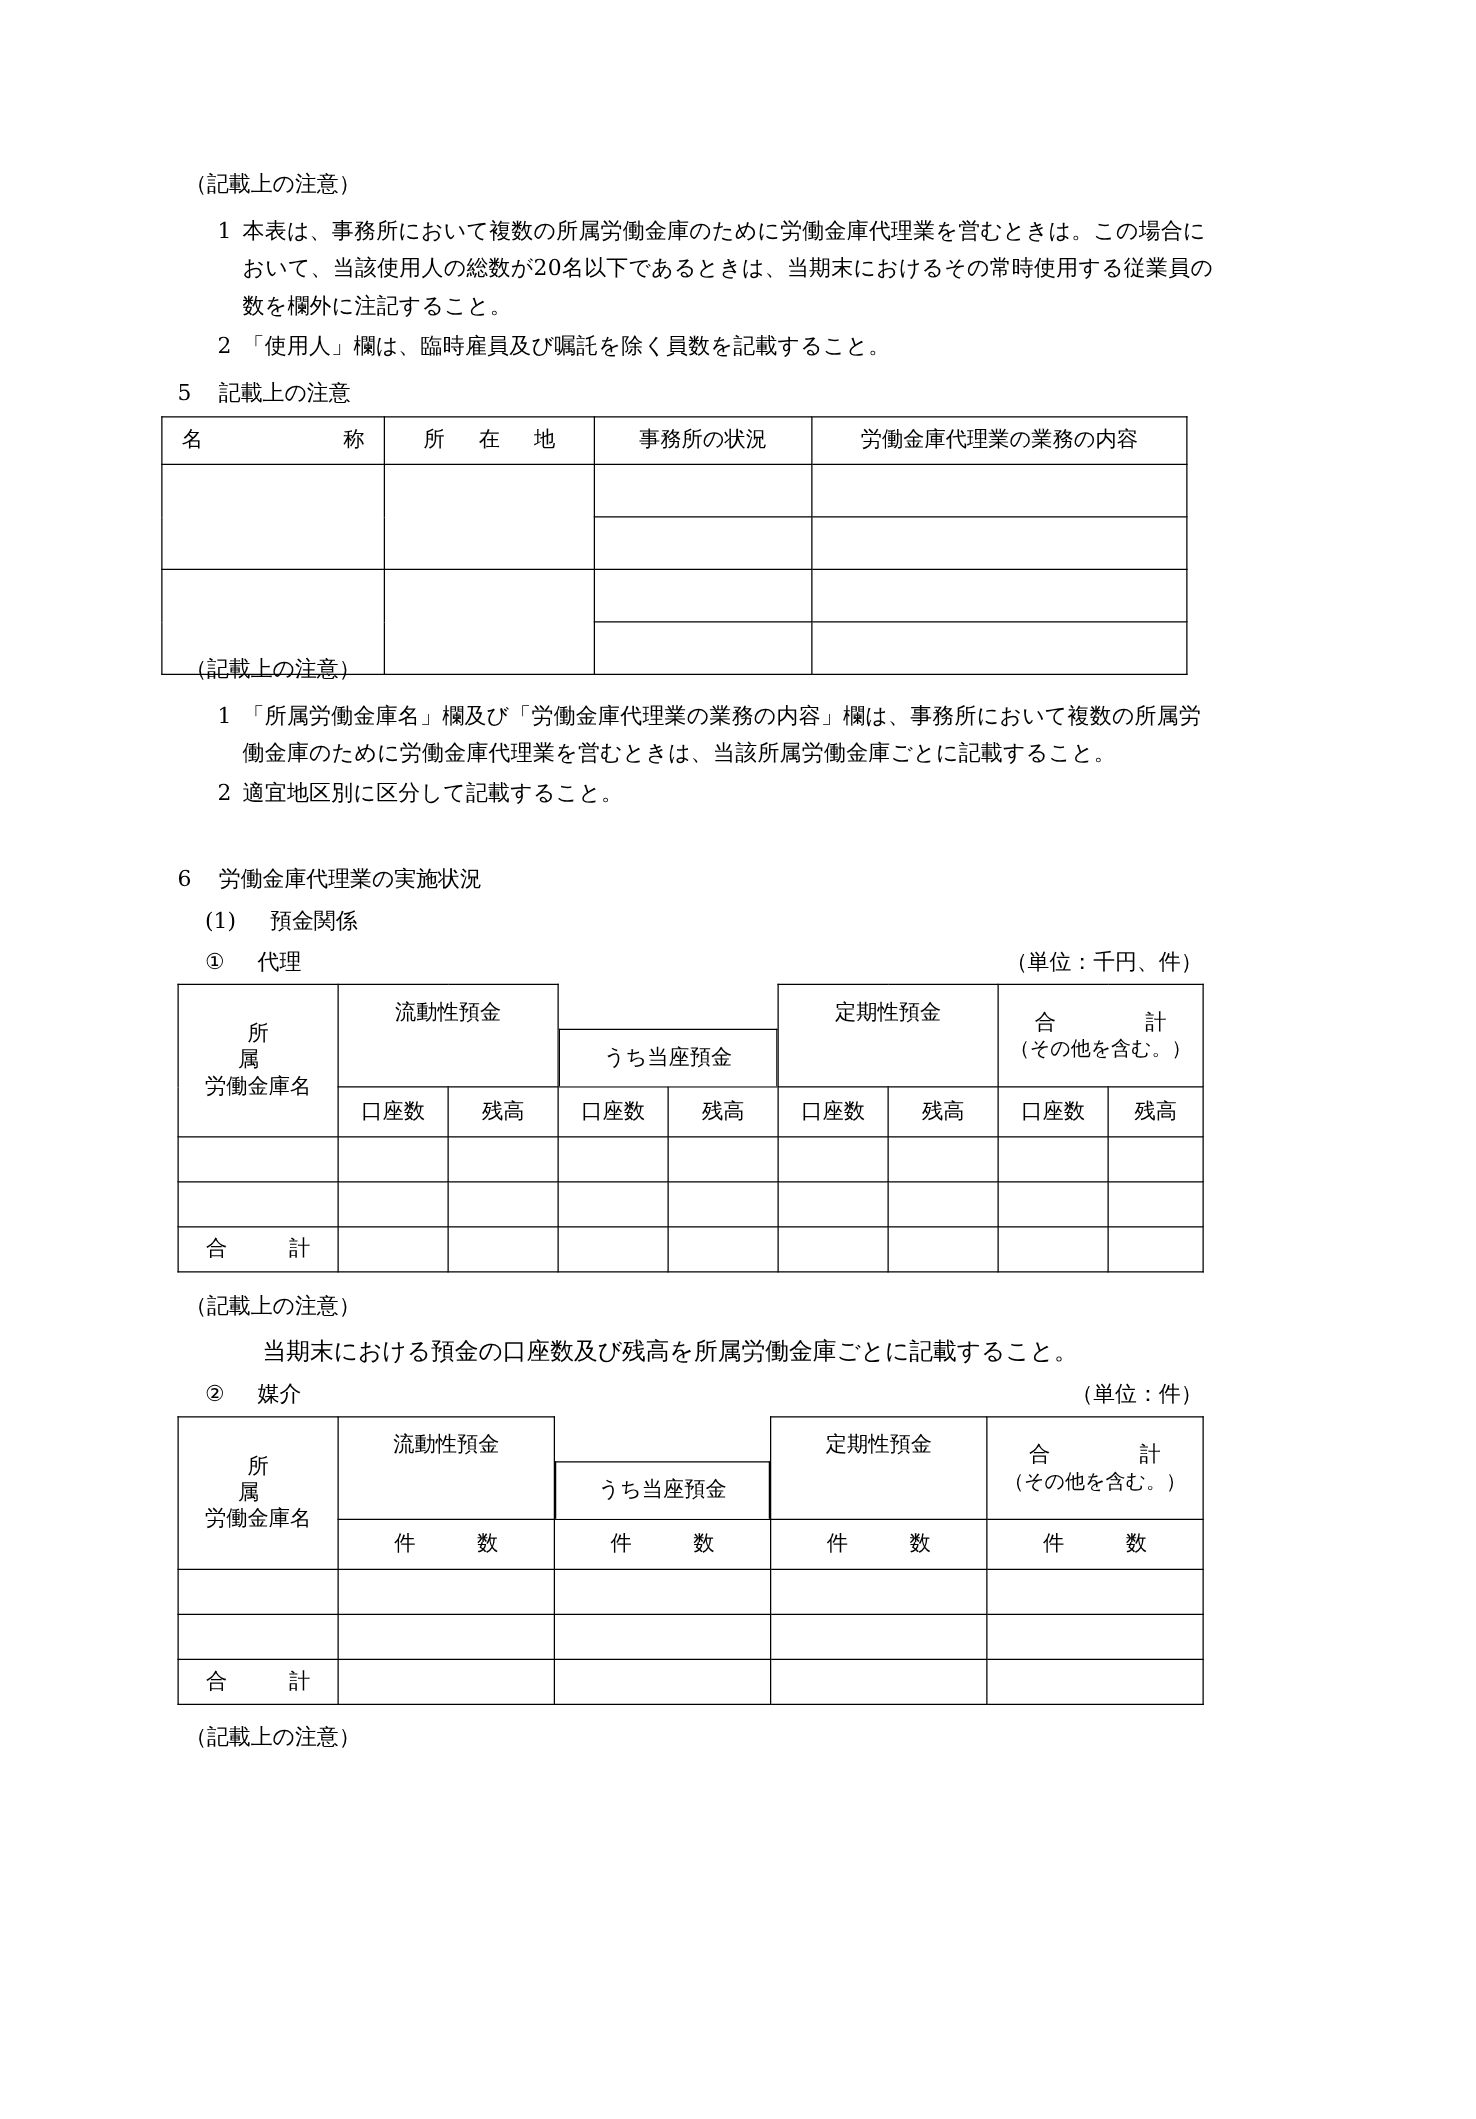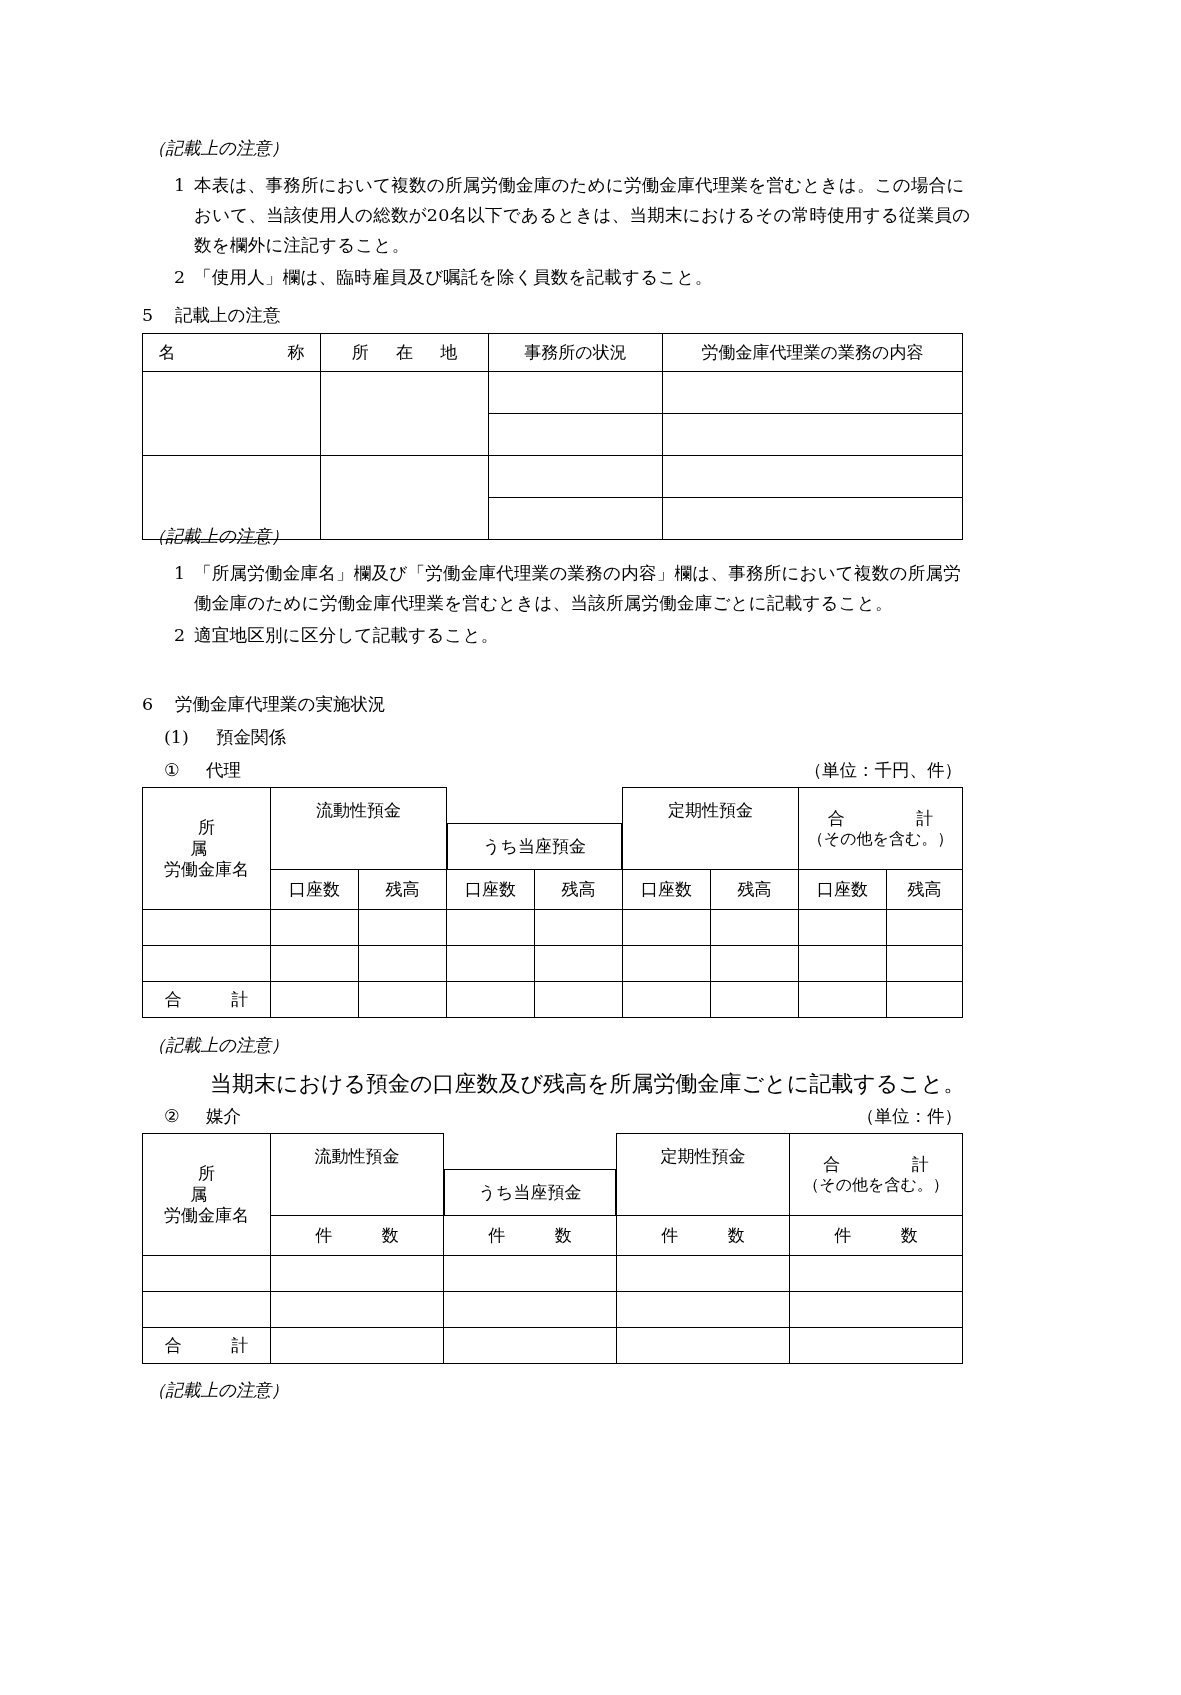--- a/index.html
+++ b/index.html
@@ -20,21 +20,20 @@
     height: 1695px;
     padding: 0;
   }
 
   
   .note-head {
     font-size: 17.5px;
     line-height: 1.0;
     margin: 0;
     padding: 0;
-    font-style: italic;
   }
   .note-item {
     display: flex;
     font-size: 17.5px;
     line-height: 1.72;
     margin: 0;
   }
   .note-num {
     flex: 0 0 auto;
     width: 46px;
@@ -70,21 +69,21 @@
     position: relative;
   }
   .circ-num { width: 42px; flex: 0 0 auto; }
   .unit-note {
     position: absolute;
     right: 0;
     top: 0;
     font-size: 17.5px;
   }
   .plain-para {
-    font-size: 22px;
+    font-size: 19px;
     line-height: 1.72;
     margin: 0;
     padding-left: 62px;
   }
 
   
   table {
     border-collapse: collapse;
     table-layout: fixed;
     font-size: 17px;
@@ -141,21 +140,21 @@
       <span class="note-num">2</span>
       <span class="note-body">「使用人」欄は、臨時雇員及び嘱託を除く員数を記載すること。</span>
     </div>
   </div>
 
   <div class="sec-head" style="position:absolute; left:142px; top:307px;">
     <span class="sec-num">5</span>
     <span>記載上の注意</span>
   </div>
 
-  <div style="position:absolute; left:142px; top:333px; width:820px;">
+  <div style="position:absolute; left:129px; top:333px; width:820px;">
     <table class="t-office">
       <colgroup>
         <col style="width:178px">
         <col style="width:168px">
         <col style="width:174px">
         <col style="width:300px">
       </colgroup>
       <thead>
         <tr>
           <th class="hdr spread2">名　　　称</th>

